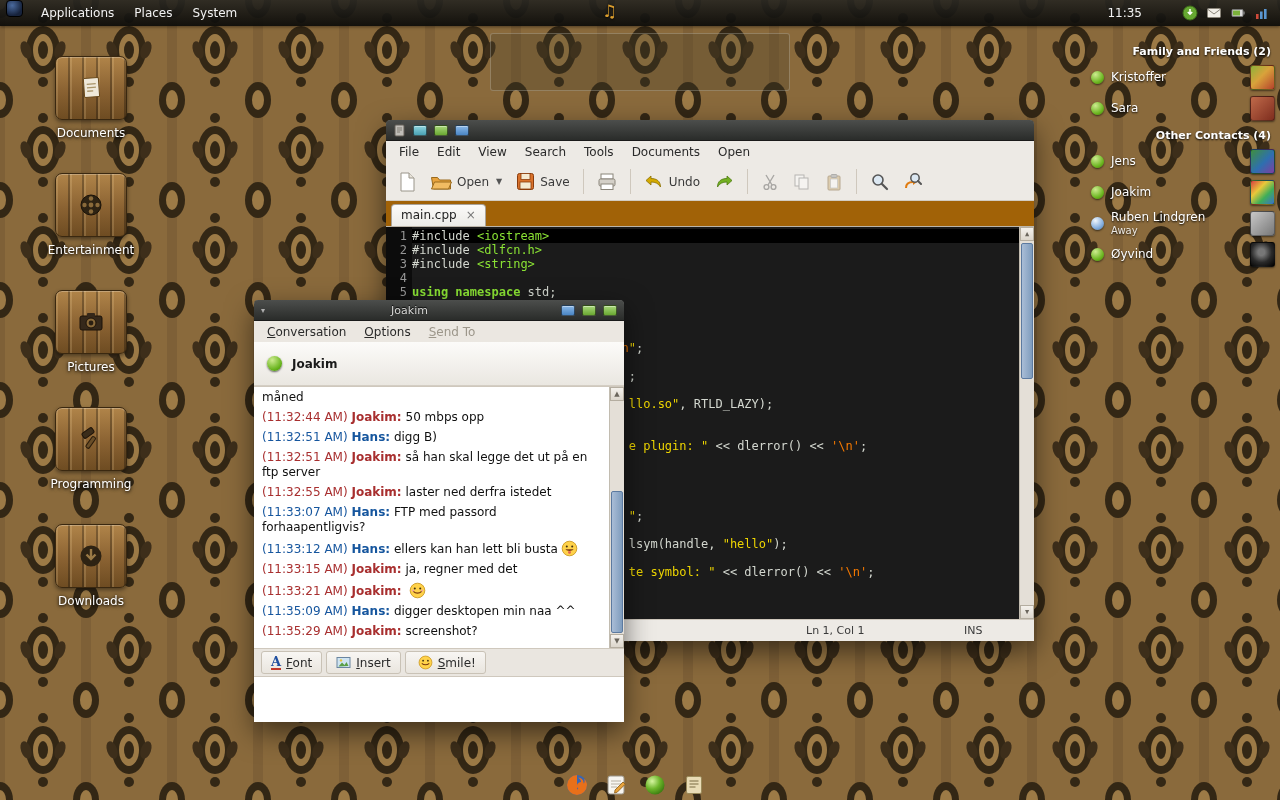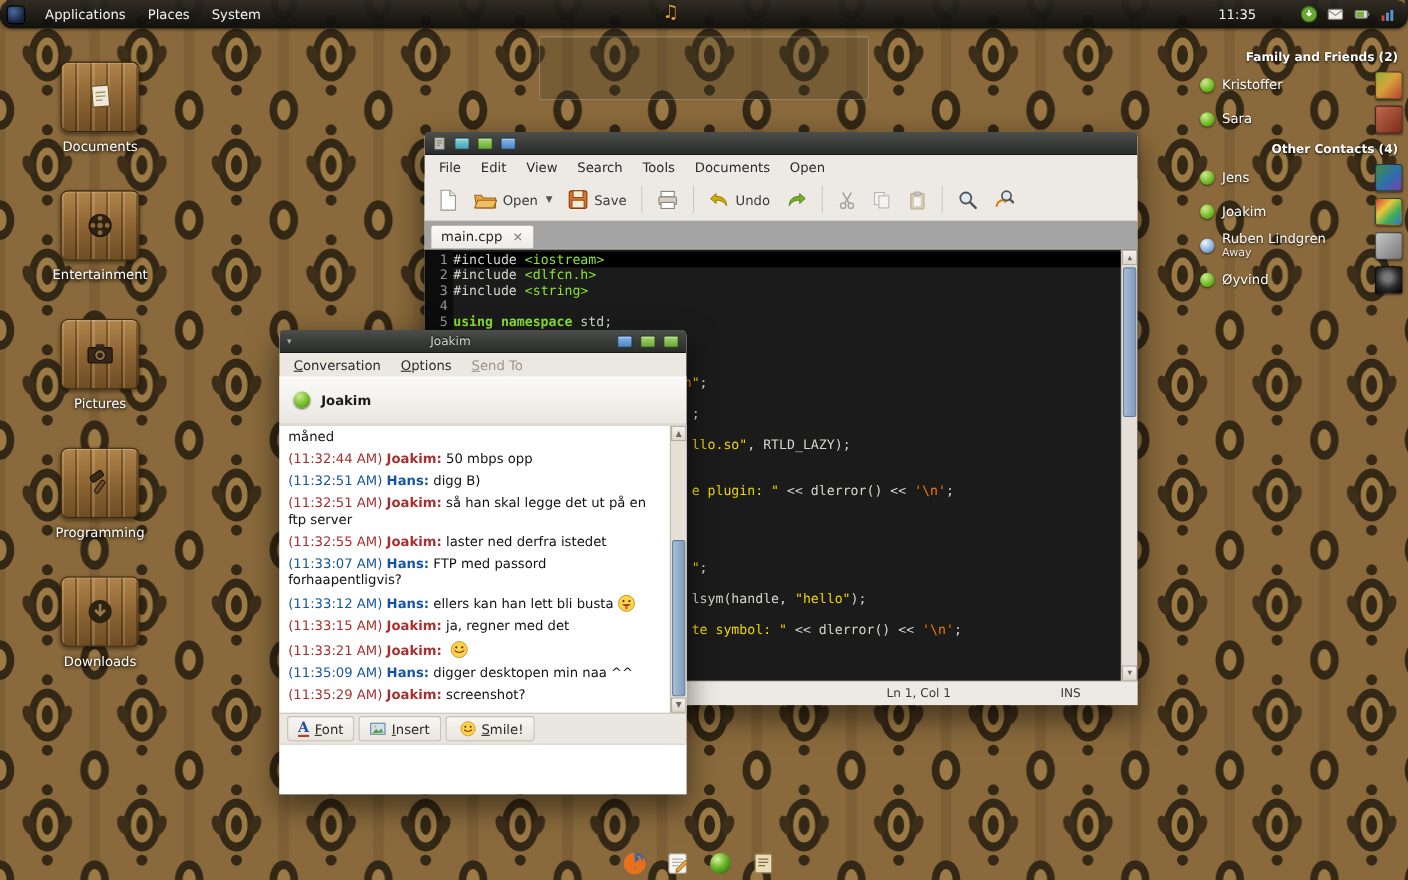--- a/index.html
+++ b/index.html
@@ -3,22 +3,22 @@
 <meta charset="utf-8">
 <style>
   * { box-sizing: border-box; margin: 0; padding: 0; }
   body { width:1280px; height:800px; font-family:"DejaVu Sans","Liberation Sans",sans-serif; }
   #screen { position:relative; width:1280px; height:800px; overflow:hidden; background:#8a6a3c; }
   .wallpaper { position:absolute; left:0; top:0; }
 
   
   .top-panel { position:absolute; top:0; left:0; width:1280px; height:26px;
     background:linear-gradient(180deg,rgba(42,40,34,.93),rgba(10,10,8,.93));
-    display:flex; align-items:center; z-index:40; color:#f2f2f2; font-size:12px;
-    box-shadow:0 1px 3px rgba(0,0,0,.45);border-radius:11px; }
+    display:flex; align-items:flex-start; z-index:40; color:#f2f2f2; font-size:12px;
+    box-shadow:0 1px 3px rgba(0,0,0,.45); }
   .panel-logo { width:17px; height:17px; border-radius:4px; margin:0 8px 0 6px;
     background:radial-gradient(circle at 35% 30%,#4a6a9e,#17233c 70%); border:1px solid #000; }
   .panel-menu { display:flex; align-items:center; height:100%; }
   .panel-menu-item { padding:0 10px; display:flex; align-items:center; height:100%; }
   .music-note { position:absolute; left:602px; top:1px; font-size:17px; color:#dd9f2e;
     text-shadow:0 1px 2px rgba(0,0,0,.7); }
   .panel-right { margin-left:auto; display:flex; align-items:center; height:100%; padding-right:10px; }
   .panel-clock { margin-right:40px; }
   .tray { display:flex; gap:8px; align-items:center; }
   .tray span { display:flex; }
@@ -79,21 +79,21 @@
   .mnemonic { display:inline-block; }
   .mnemonic::first-letter { text-decoration:underline; }
 
   
   #gedit { left:386px; top:120px; width:648px; height:521px; background:#edeae5; z-index:10; }
   .gtoolbar { height:38px; display:flex; align-items:center; padding:0 6px; gap:2px;
     background:#edeae5; border-bottom:1px solid #d2ccc2; flex:none; font-size:12px; color:#3a3a3a; }
   .tool-btn { display:flex; align-items:center; gap:5px; padding:4px 6px; border-radius:3px; }
   .tool-sep { width:1px; align-self:stretch; margin:6px 5px; background:#cfc8bd; }
   .open-arrow { font-size:8px; color:#555; margin-left:2px; }
-  .tabbar { height:26px; background:#a3a3a3; border-bottom:1px solid #bcb5a9; display:flex;
+  .tabbar { height:26px; background:#a16207; border-bottom:1px solid #bcb5a9; display:flex;
     align-items:flex-end; padding:3px 5px 0; flex:none; }
   .tab { display:flex; align-items:center; gap:9px; background:linear-gradient(#fbfaf8,#ecebe7);
     border:1px solid #aaa399; border-bottom:none; border-radius:4px 4px 0 0; padding:3px 9px 4px;
     font-size:12px; color:#222; }
   .tab-close { color:#777; font-size:12px; line-height:1; }
   .editor { flex:1; display:flex; background:#1b1b1b; font-family:"DejaVu Sans Mono","Liberation Mono",monospace;
     font-size:12px; overflow:hidden; min-height:0; }
   .gutter { width:26px; background:#0c0c0c; color:#969696; text-align:right; padding:2px 5px 0 0; flex:none; }
   .gutter div { height:14px; line-height:14px; }
   .codearea { flex:1; padding-top:2px; color:#d3d7cf; white-space:pre; overflow:hidden; }

